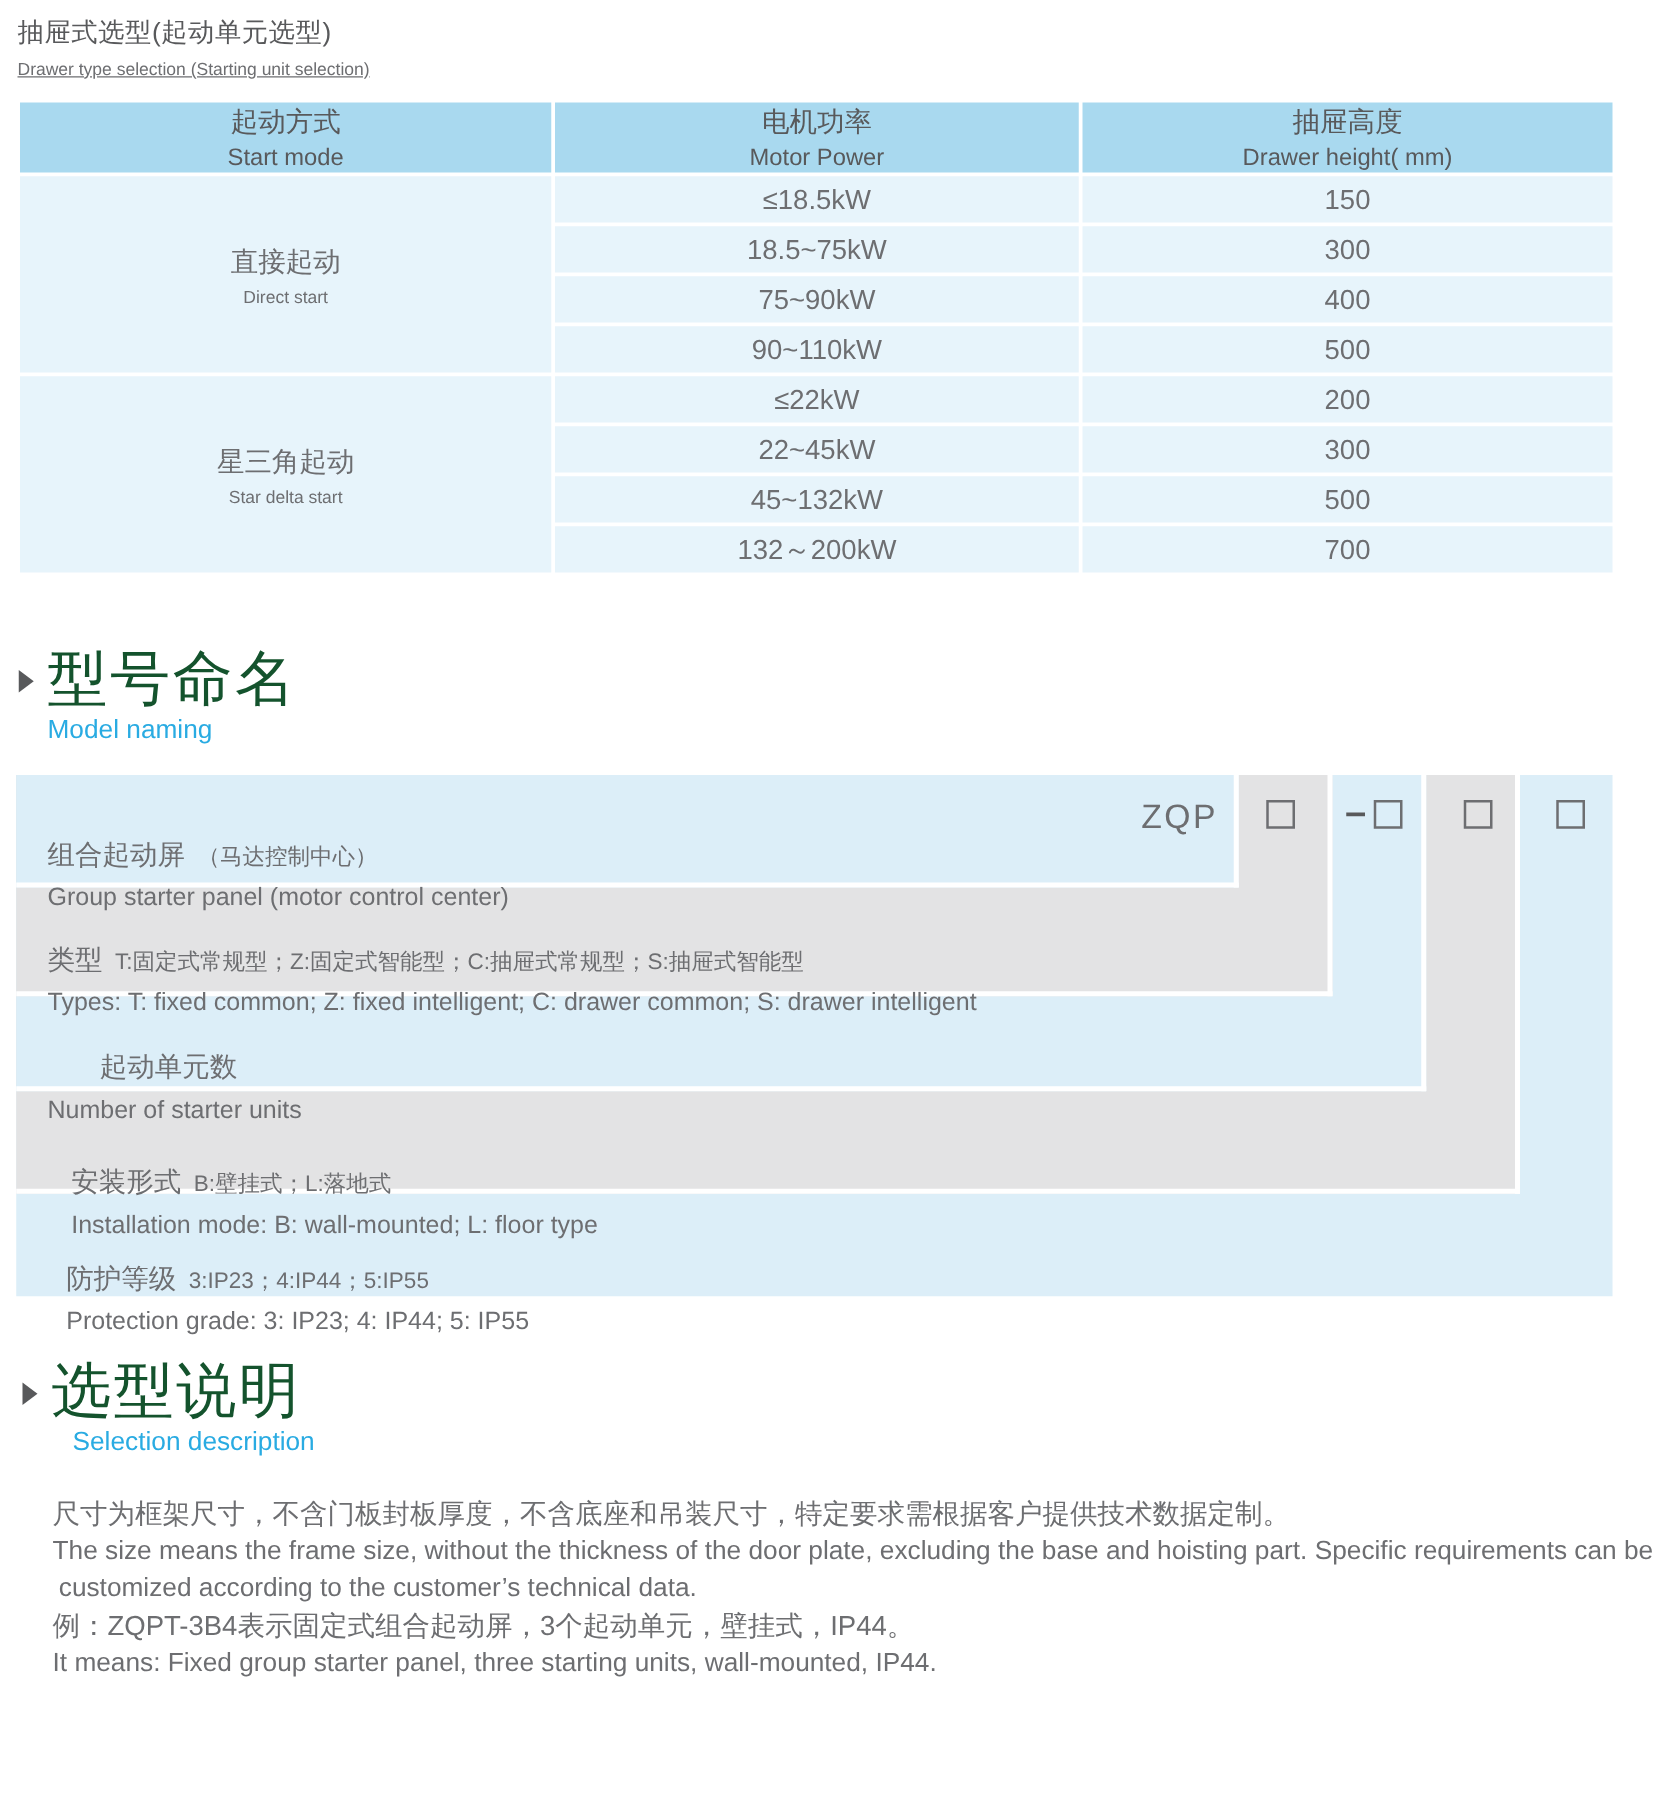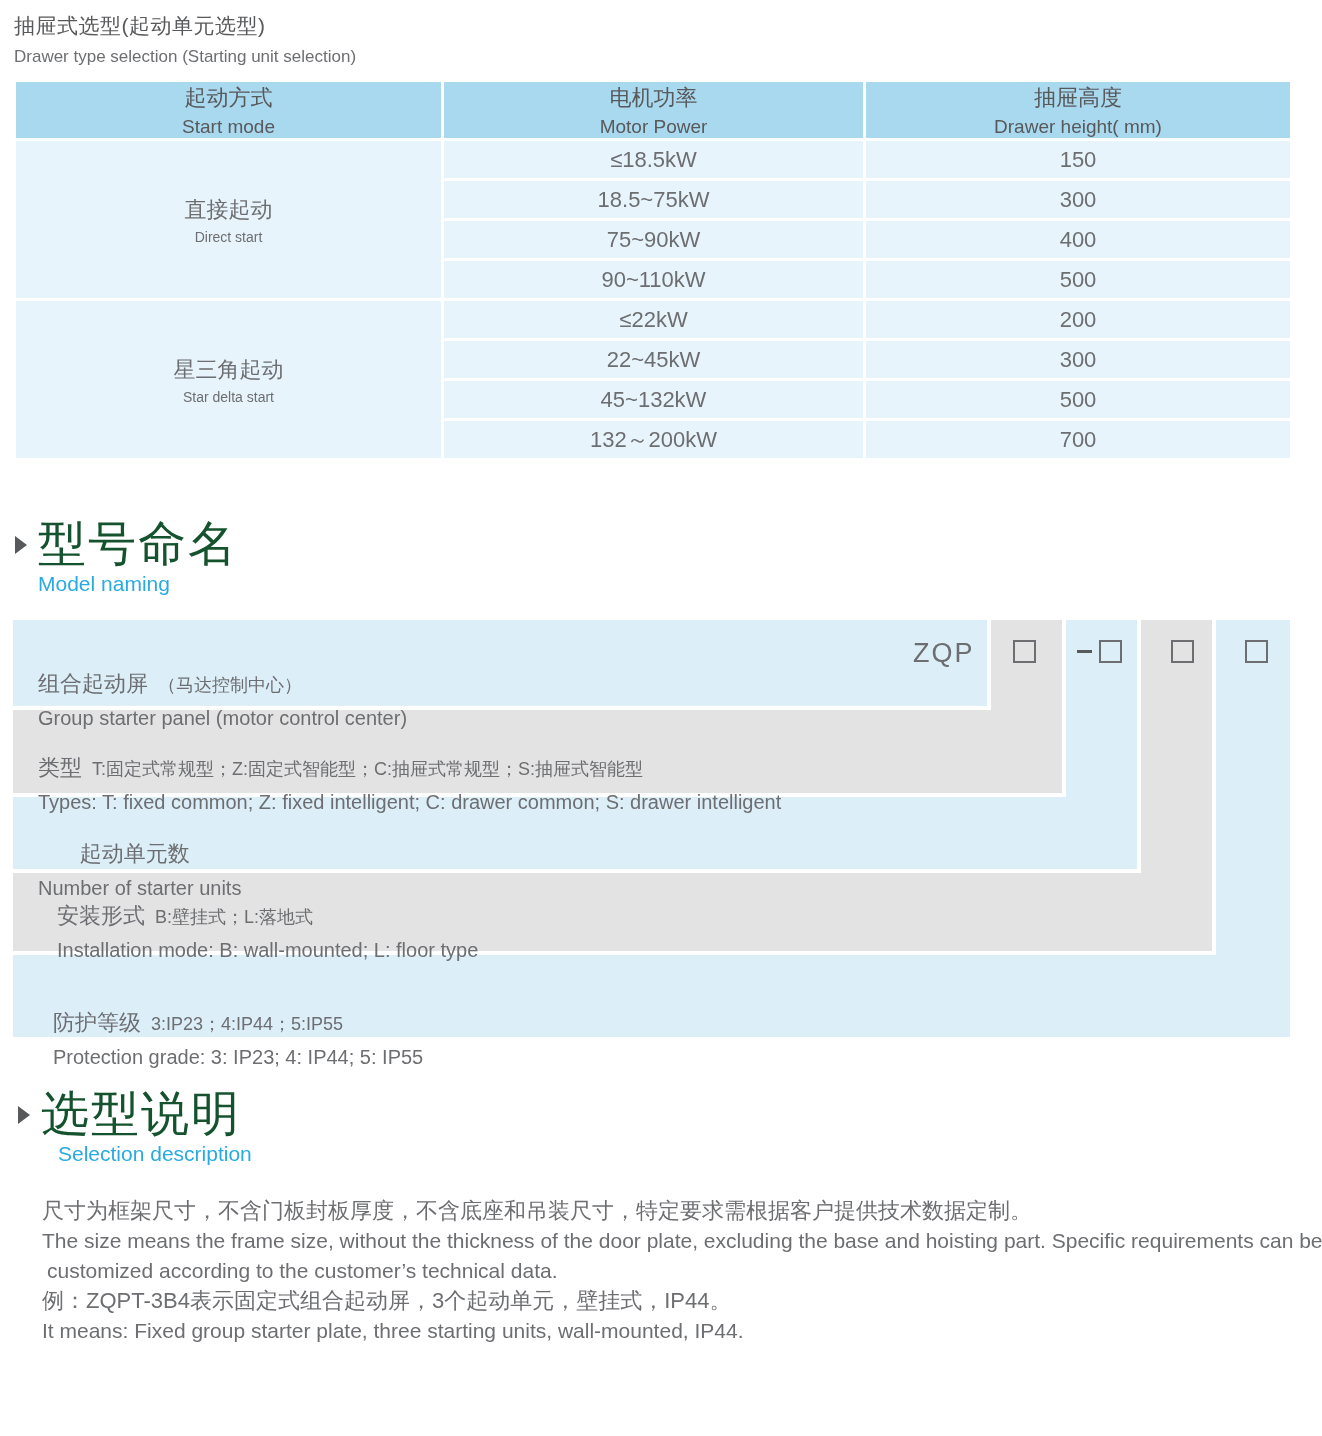--- a/index.html
+++ b/index.html
@@ -7,21 +7,21 @@
   body {
     width:1322px; height:1436px; position:relative;
     font-family:"Liberation Sans","DejaVu Sans",sans-serif;
     color:#6d6e71;
   }
   .abs { position:absolute; }
 
   
   .doc-title { left:14px; top:12px; }
   .doc-title .zh { font-size:21px; color:#58595b; letter-spacing:0.5px; }
-  .doc-title .en { font-size:17px; color:#6d6e71; margin-top:7px; }
+  .doc-title .en { font-size:14px; color:#6d6e71; margin-top:7px;text-decoration:underline; }
 
   
   .sel-table-wrap { left:13px; top:79px; width:1277px; }
   table.sel {
     width:1277px; table-layout:fixed;
     border-collapse:separate; border-spacing:3px;
     background:#ffffff;
   }
   table.sel col.c1 { width:425px; }
   table.sel col.c2 { width:419px; }
@@ -66,21 +66,21 @@
   #lay2 { width:1053px; height:177px; z-index:4; }
   #lay1 { width:978px;  height:90px;  z-index:5; }
 
   .nrow {
     position:absolute; left:0; z-index:10; padding-left:25px;
     display:flex; flex-direction:column; justify-content:center;margin-top:36px;
   }
   #nrow1 { top:0;     height:86px; }
   #nrow2 { top:90px;  height:75px; }
   #nrow3 { top:177px; height:72px;text-align:center; }
-  #nrow4 { top:240px; height:70px;padding-left:44px; }
+  #nrow4 { top:270px; height:70px;padding-left:44px; }
   #nrow5 { top:347px; height:70px;padding-left:40px; }
   .nrow .l1 { font-size:22px; color:#6d6e71; white-space:nowrap; }
   .nrow .l1 .sub { font-size:18px; margin-left:10px; }
   .nrow .l2 { font-size:20px; color:#6d6e71; margin-top:8px; white-space:nowrap; }
 
   .model-code {
     position:absolute; z-index:11; left:900px; top:18px;
     font-size:27px; color:#6d6e71; letter-spacing:2px;
   }
   .mbox {
@@ -239,14 +239,14 @@
     <div class="zh">选型说明</div>
     <div class="en">Selection description</div>
   </div>
 </div>
 
 <div class="abs desc">
   <div class="line zh">尺寸为框架尺寸，不含门板封板厚度，不含底座和吊装尺寸，特定要求需根据客户提供技术数据定制。</div>
   <div class="line en">The size means the frame size, without the thickness of the door plate, excluding the base and hoisting part. Specific requirements can be</div>
   <div class="line en indent">customized according to the customer’s technical data.</div>
   <div class="line zh">例：ZQPT-3B4表示固定式组合起动屏，3个起动单元，壁挂式，IP44。</div>
-  <div class="line en">It means: Fixed group starter plate, three starting units, wall-mounted, IP44.</div>
+  <div class="line en">It means: Fixed group starter panel, three starting units, wall-mounted, IP44.</div>
 </div>
 
 </body></html>

